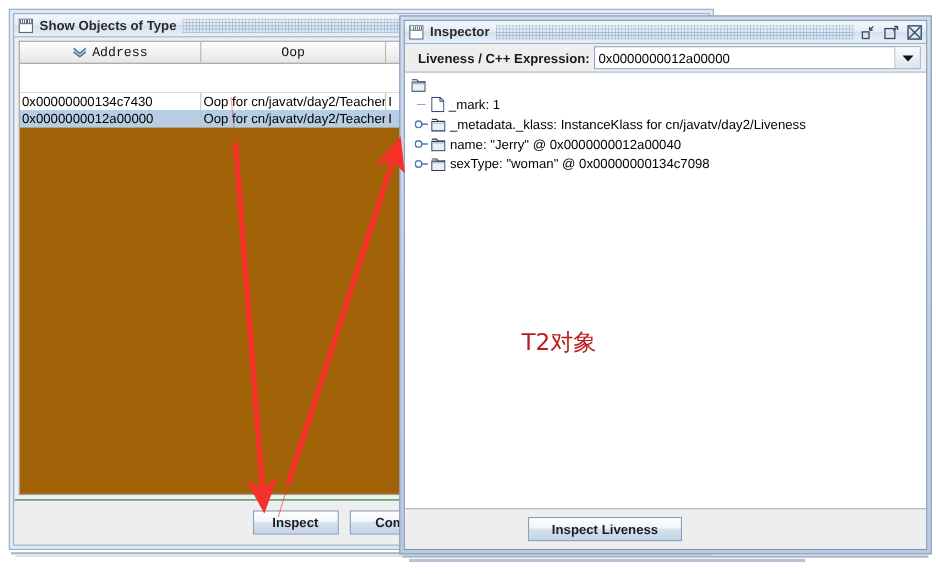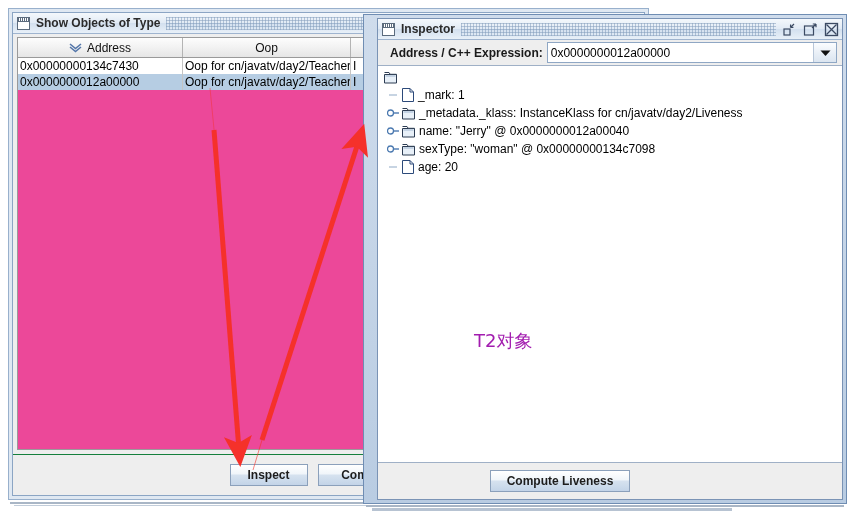--- a/index.html
+++ b/index.html
@@ -138,39 +138,40 @@
     flex-direction: column;
     overflow: hidden;
     position: relative;
   }
   .table-header {
     display: flex;
     height: 19px;
     background: linear-gradient(to bottom, #fdfdfd 0%, #f2f2f2 50%, #e6e6e6 100%);
     border-bottom: 1px solid #9a9a9a;
     flex: 0 0 auto;
+    font-family: Liberation Mono, monospace;
   }
   .th {
     display: flex;
     align-items: center;
     justify-content: center;
     gap: 5px;
     font-size: 12px;
     color: #111;
     border-right: 1px solid #b4b4b4;
     box-sizing: border-box;
     overflow: hidden;
     white-space: nowrap;
   }
   .th.c1 { width: 165px; }
   .th.c2 { width: 168px; }
   .th.c3 { flex: 1 1 auto; border-right: none; }
   .sort-icon { display: block; }
 
-  .tbody { flex: 1 1 auto; background: #ec4899; }
+  .tbody { flex: 1 1 auto; background: #a16207; margin-top: 26px; }
   .trow {
     display: flex;
     height: 16px;
     font-size: 12px;
     box-sizing: border-box;
   }
   .trow.odd  { background: #ffffff; }
   .trow.sel  { background: #b6cde3; }
   .td {
     box-sizing: border-box;
@@ -200,21 +201,21 @@
   #inspector-window {
     left: 363px;
     top: 14px;
     width: 484px;
     height: 490px;
   }
   #inspector-window .win-outer {
     border: 1px solid #6f8db3;
     background: linear-gradient(to bottom, #cfdcec 0%, #b9cce2 100%);
   }
-  #inspector-window .win-inner { border: 1px solid #7a93b5; margin-left: 10px; }
+  #inspector-window .win-inner { border: 1px solid #7a93b5; }
 
   .insp-toolbar {
     flex: 0 0 auto;
     height: 25px;
     display: flex;
     align-items: center;
     background: #eeeeee;
     padding: 0 2px;
     box-sizing: border-box;
   }
@@ -301,25 +302,24 @@
   
   #annotations {
     position: absolute;
     left: 0; top: 0;
     width: 851px;
     height: 522px;
     pointer-events: none;
   }
   .note-text {
     position: absolute;
-    color: #a21caf;
-    font-size: 18px;
+    color: #b91c1c;
+    font-size: 21px;
     font-family: "DejaVu Sans", sans-serif;
     white-space: nowrap;
-    margin-top: 32px;
   }
   
   .shadow-line {
     position: absolute;
     background: #a9b6c6;
   }
 </style>
 </head>
 <body>
 
@@ -396,21 +396,21 @@
           <span class="wbtn">
             <svg width="15" height="15" viewBox="0 0 15 15">
               <rect x="1.5" y="1.5" width="12" height="12" fill="none" stroke="#3b4a63" stroke-width="1.3"></rect>
               <path d="M2.5 2.5 L12.5 12.5 M12.5 2.5 L2.5 12.5" fill="none" stroke="#3b4a63" stroke-width="1.3"></path>
             </svg>
           </span>
         </span>
       </div>
 
       <div class="insp-toolbar">
-        <span class="addr-label">Address / C++ Expression:</span>
+        <span class="addr-label">Liveness / C++ Expression:</span>
         <div class="combo">
           <div class="combo-value" title="Address / C++ Expression">0x0000000012a00000</div>
           <div class="combo-arrow">
             <svg width="11" height="8" viewBox="0 0 11 8">
                 <path d="M0.5 1.5 L10.5 1.5 L5.5 7 Z" fill="#111"></path>
               </svg>
           </div>
         </div>
       </div>
 
@@ -475,37 +475,25 @@
             </svg>
           </span>
           <svg class="node-icon" width="13" height="13" viewBox="0 0 13 13">
             <path d="M0.5 3.5 H12.5 V12 H0.5 Z" fill="#e8f0f8" stroke="#2c3c53" stroke-width="1"></path>
             <path d="M0.5 1.5 H5 L6.2 3.3 H12.5" fill="#ffffff" stroke="#2c3c53" stroke-width="1"></path>
             <path d="M1.5 5 H11.5" stroke="#9fb5cf" stroke-width="1"></path>
           </svg>
           <span class="node-label">sexType: "woman" @ 0x00000000134c7098</span>
         </div>
 
-        <div class="tnode child">
-          <span class="handle">
-            <svg width="12" height="18" viewBox="0 0 12 18">
-                <path d="M1 9 H9" stroke="#8fa9c6" stroke-width="1"></path>
-              </svg>
-          </span>
-          <svg class="node-icon" width="12" height="14" viewBox="0 0 12 14">
-            <path d="M0.5 0.5 H8 L11.5 4 V13.5 H0.5 Z" fill="#ffffff" stroke="#2c4a7a" stroke-width="1"></path>
-            <path d="M8 0.5 V4 H11.5" fill="none" stroke="#2c4a7a" stroke-width="1"></path>
-          </svg>
-          <span class="node-label">age: 20</span>
-        </div>
 
       </div>
 
       <div class="insp-bottom">
-        <div class="jbutton" style="width:140px;">Compute Liveness</div>
+        <div class="jbutton" style="width:140px;">Inspect Liveness</div>
       </div>
 
     </div>
   </div>
 </div>
 <div class="shadow-line" style="left:366px; top:505px; width:478px; height:2px;"></div>
 <div class="shadow-line" style="left:372px; top:508px; width:360px; height:3px; background:#b7c3d2;"></div>
 
 <svg id="annotations" viewBox="0 0 851 522">
   <defs>

